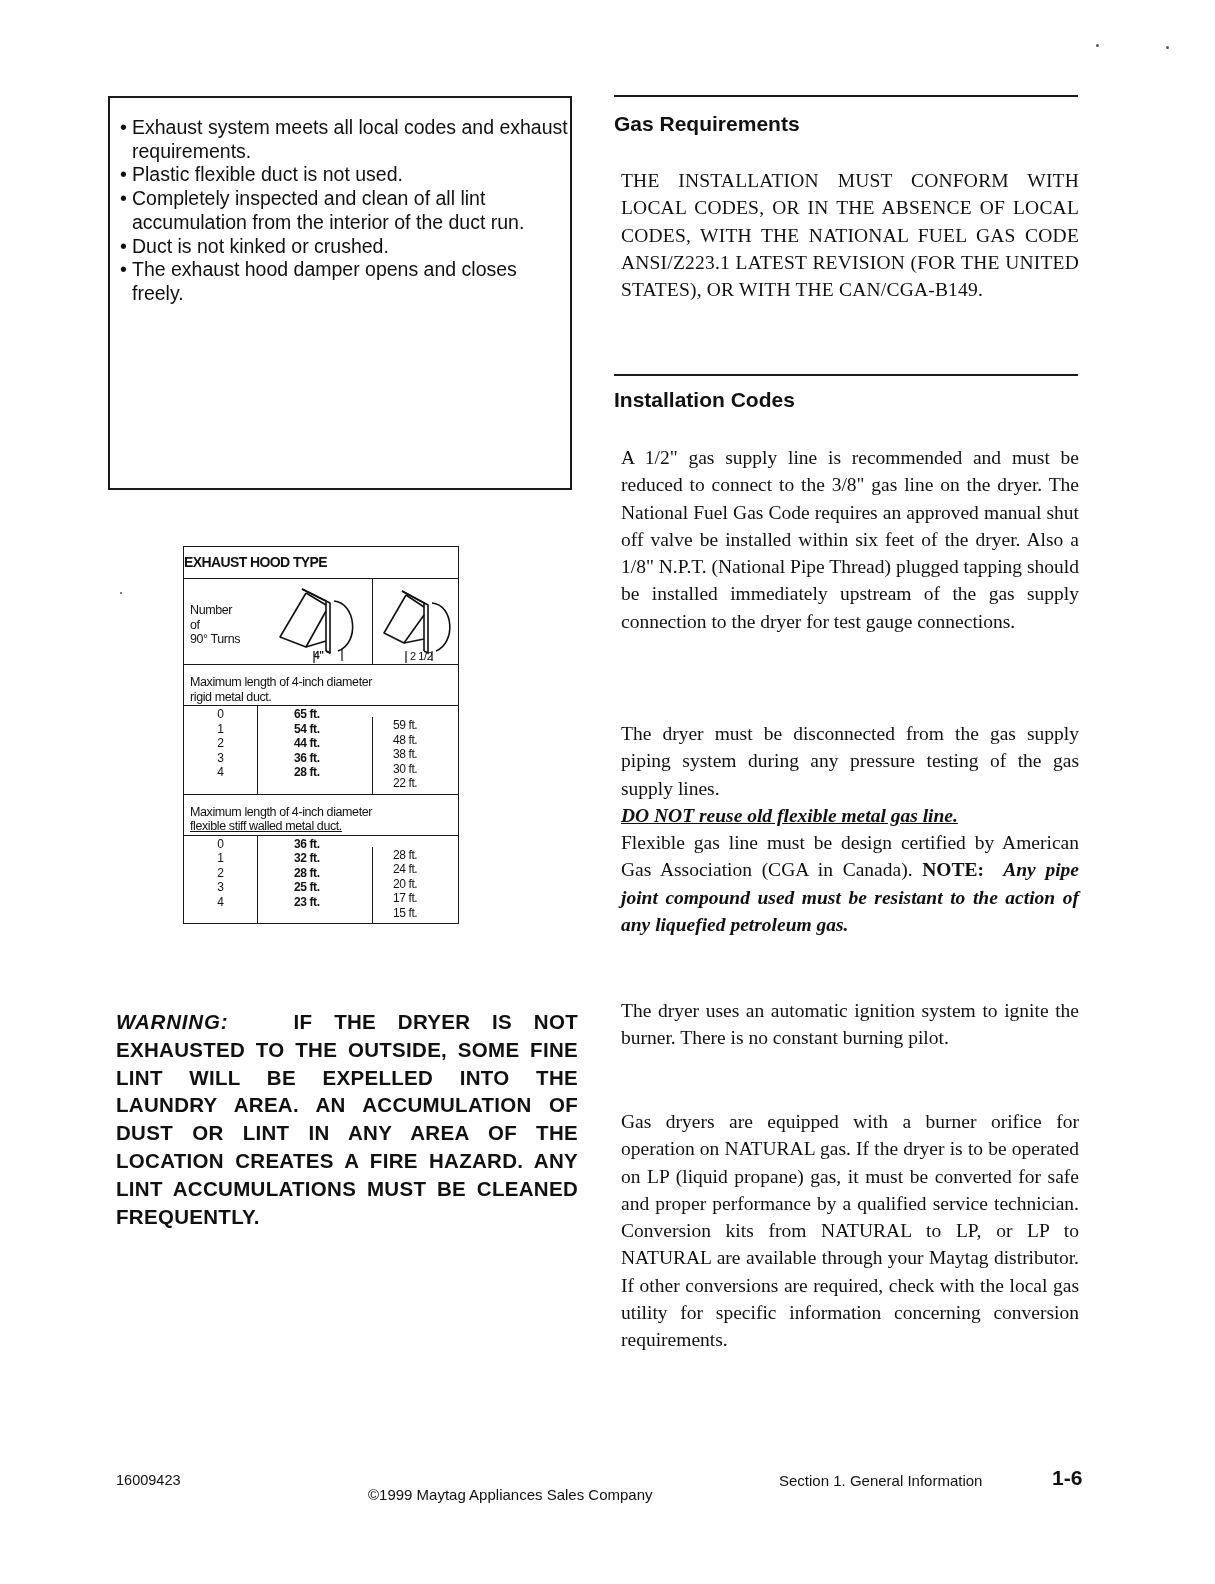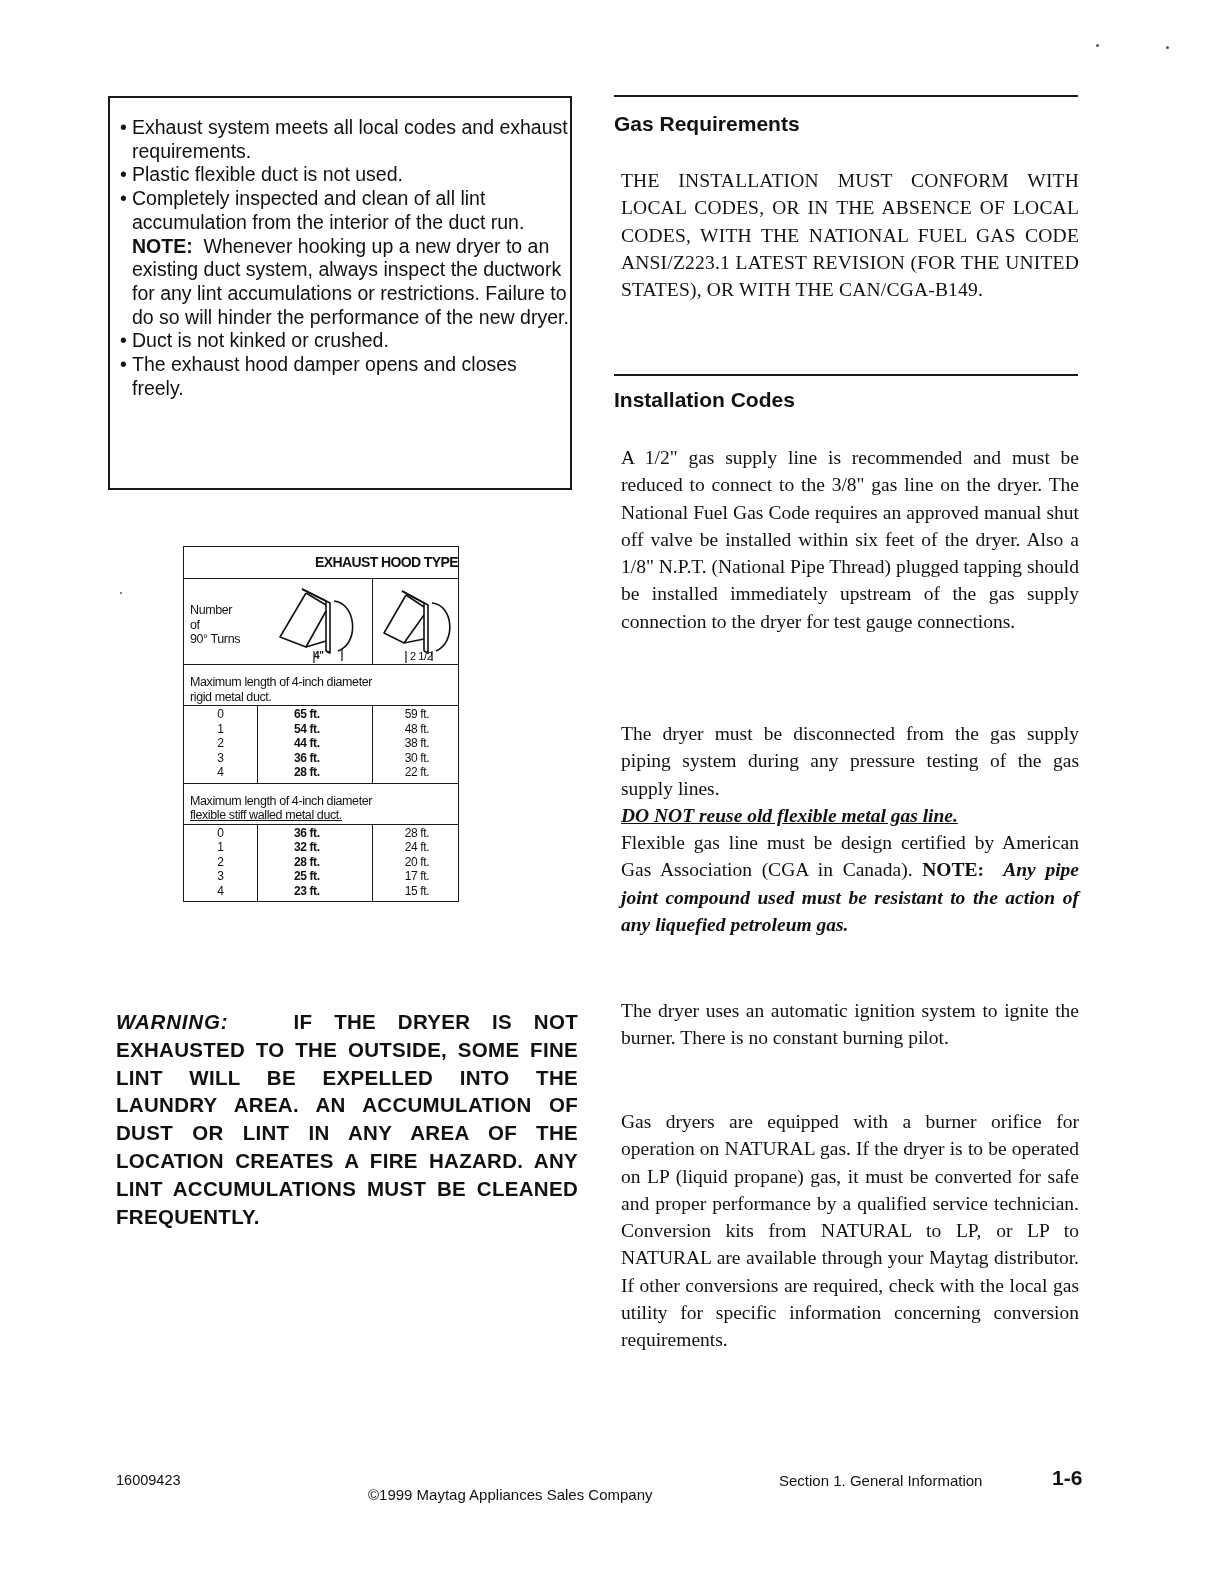--- a/index.html
+++ b/index.html
@@ -17,39 +17,39 @@
   .checklist-item .bullet { position: absolute; left: 0; top: 0; }
   .checklist-note { padding-left: 12px; }
   .checklist-note b { font-weight: bold; }
 
   .hood-table {
     position: absolute; left: 183px; top: 546px; width: 276px;
     border: 1.5px solid #1a1a1a; font-size: 12px; line-height: 14.5px;
     letter-spacing: -0.4px;
   }
   .hood-table .title-row {
-    text-align: right; font-weight: bold; font-size: 14px; letter-spacing: -0.6px;
+    text-align: left; font-weight: bold; font-size: 14px; letter-spacing: -0.6px;
     height: 31px; line-height: 31px;
   }
   .hood-table .img-row { position: relative; height: 86px; border-top: 1.5px solid #1a1a1a; }
   .hood-table .turns-label { position: absolute; left: 6px; top: 24px; font-size: 12.5px; line-height: 14.5px; }
   .hood-table .img-divider { position: absolute; left: 188px; top: 0; bottom: 0; border-left: 1.5px solid #1a1a1a; }
   .hood-table .hood-svg-a { position: absolute; left: 88px; top: 2px; }
   .hood-table .hood-svg-b { position: absolute; left: 192px; top: 2px; }
   .hood-table .dim-a { position: absolute; left: 130px; top: 70px; font-size: 10px; font-weight: bold; }
   .hood-table .dim-b { position: absolute; left: 226px; top: 70px; font-size: 11px; }
   .hood-table .section-head {
     border-top: 1.5px solid #1a1a1a; padding: 10px 6px 1px 6px; font-size: 12.5px; line-height: 14.5px;
   }
   .hood-table .section-head .ul { text-decoration: underline; }
   .hood-table .data-block { display: flex; border-top: 1.5px solid #1a1a1a; }
   .hood-table .col { display: flex; flex-direction: column; padding: 1px 0 3px 0; }
   .hood-table .col-turns { width: 73px; text-align: center; }
   .hood-table .col-a { width: 115px; text-align: left; border-left: 1.5px solid #1a1a1a; padding-left: 36px; font-weight: bold; }
-  .hood-table .col-b { flex: 1; text-align: center; border-left: 1.5px solid #1a1a1a; padding-left: 3px; }
+  .hood-table .col-b { flex: 1; border-left: 1.5px solid #1a1a1a; padding-left: 20px; margin-top: 11px; }
   .hood-table .cell { height: 14.5px; }
 
   .warning-block {
     position: absolute; left: 116px; top: 1008px; width: 462px;
     font-size: 20.5px; line-height: 27.8px; font-weight: bold; text-align: justify;
     text-align-last: left; letter-spacing: 0.3px;
   }
   .warning-block .warn-label { font-style: italic; letter-spacing: 0.8px; }
 
   
@@ -79,24 +79,20 @@
     <span class="bullet">•</span>
     <span>Exhaust system meets all local codes and exhaust requirements.</span>
   </div>
   <div class="checklist-item">
     <span class="bullet">•</span>
     <span>Plastic flexible duct is not used.</span>
   </div>
   <div class="checklist-item">
     <span class="bullet">•</span>
     <span>Completely inspected and clean of all lint accumulation from the interior of the duct run.</span>
-  </div>
-  <div class="checklist-note">
-    <b>NOTE:</b>&nbsp;
-    <span>Whenever hooking up a new dryer to an existing duct system, always inspect the ductwork for any lint accumulations or restrictions. Failure to do so will hinder the performance of the new dryer.</span>
   </div>
   <div class="checklist-item">
     <span class="bullet">•</span>
     <span>Duct is not kinked or crushed.</span>
   </div>
   <div class="checklist-item">
     <span class="bullet">•</span>
     <span>The exhaust hood damper opens and closes freely.</span>
   </div>
 </div>

